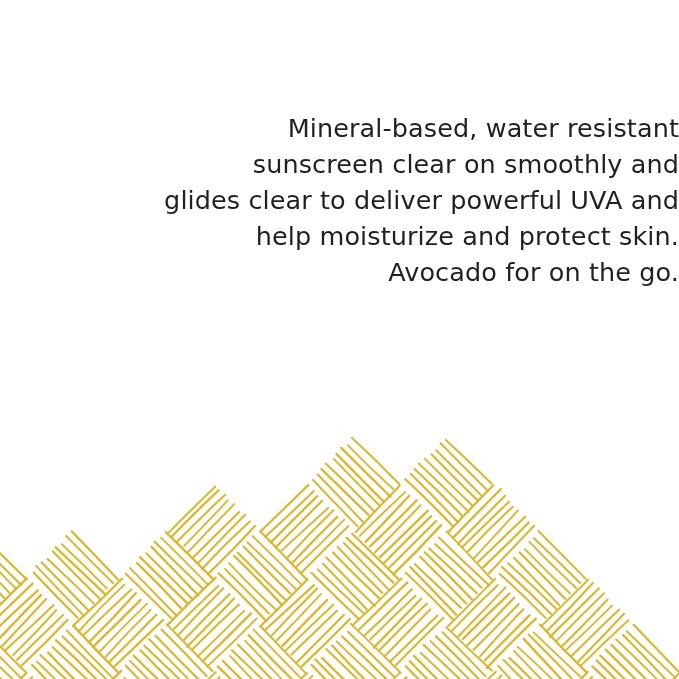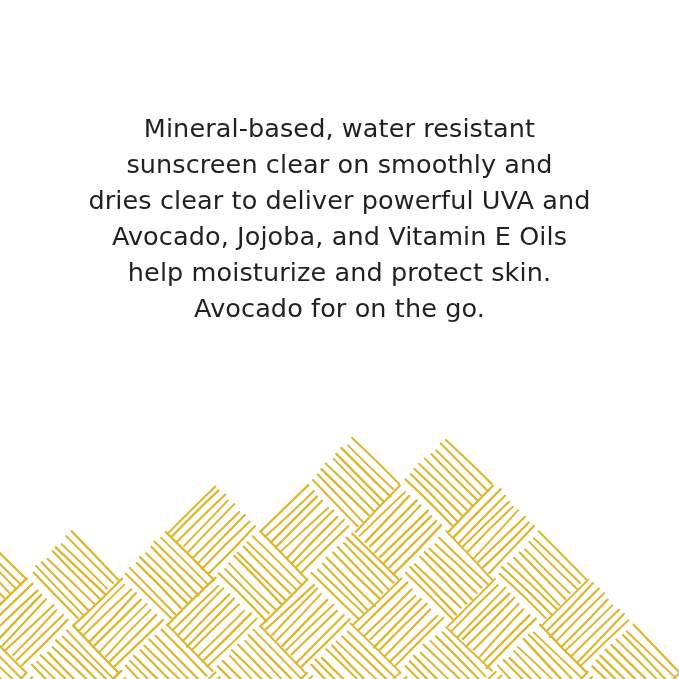--- a/index.html
+++ b/index.html
@@ -14,21 +14,21 @@
     height: 679px;
     background: var(--bg, #ffffff);
     overflow: hidden;
     font-family: "DejaVu Sans", "Liberation Sans", sans-serif;
   }
   #description-block {
     position: absolute;
     left: 0;
     top: 110px;
     width: 679px;
-    text-align: center;
+    text-align: right;
   }
   .desc-line {
     display: block;
     font-family: "DejaVu Sans", "Liberation Sans", sans-serif;
     font-size: 25.5px;
     font-weight: 400;
     line-height: 36px;
     letter-spacing: 0.1px;
     color: var(--textcolor, #231f20);
     white-space: nowrap;
@@ -337,19 +337,18 @@
           <path d="M687.0,676.0 Q663.3,700.7 639.3,724.1" stroke-width="2.09"></path>
           <path d="M690.4,680.6 Q665.5,705.2 642.9,730.7" stroke-width="2.17"></path>
           <path d="M697.0,685.9 Q674.1,709.9 649.4,733.4" stroke-width="2.01"></path>
         </g>
     </svg>
   </div>
 
   <div id="description-block">
     <span class="desc-line">Mineral-based, water resistant</span>
     <span class="desc-line">sunscreen clear on smoothly and</span>
-    <span class="desc-line">dries clear to deliver powerful UVA and</span>
-    <span class="desc-line">Avocado, Jojoba, and Vitamin E Oils</span>
+    <span class="desc-line">glides clear to deliver powerful UVA and</span>
     <span class="desc-line">help moisturize and protect skin.</span>
     <span class="desc-line">Avocado for on the go.</span>
   </div>
 
 </div>
 
 </body></html>

